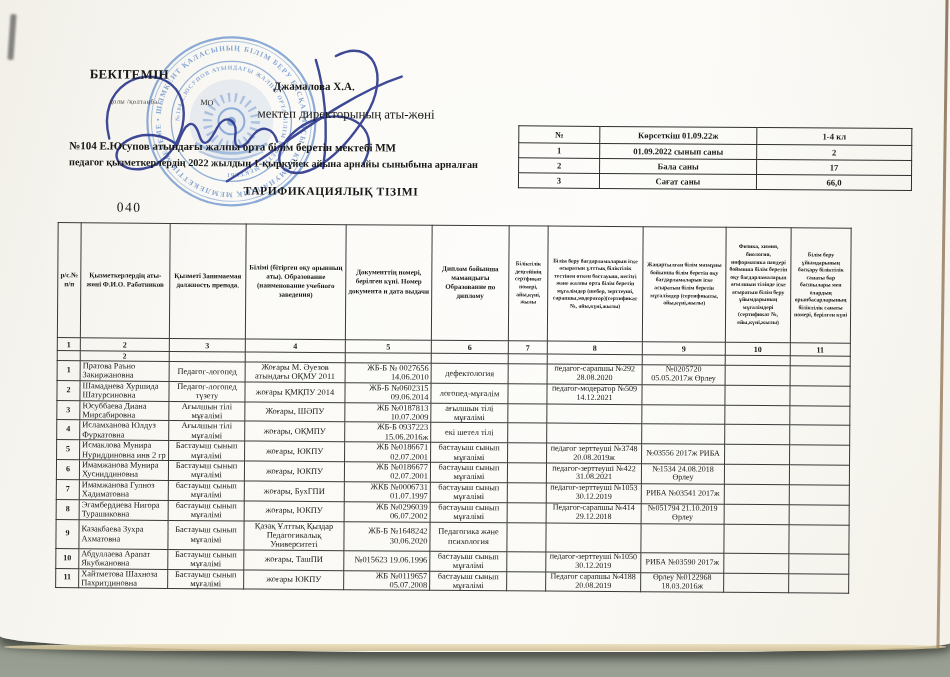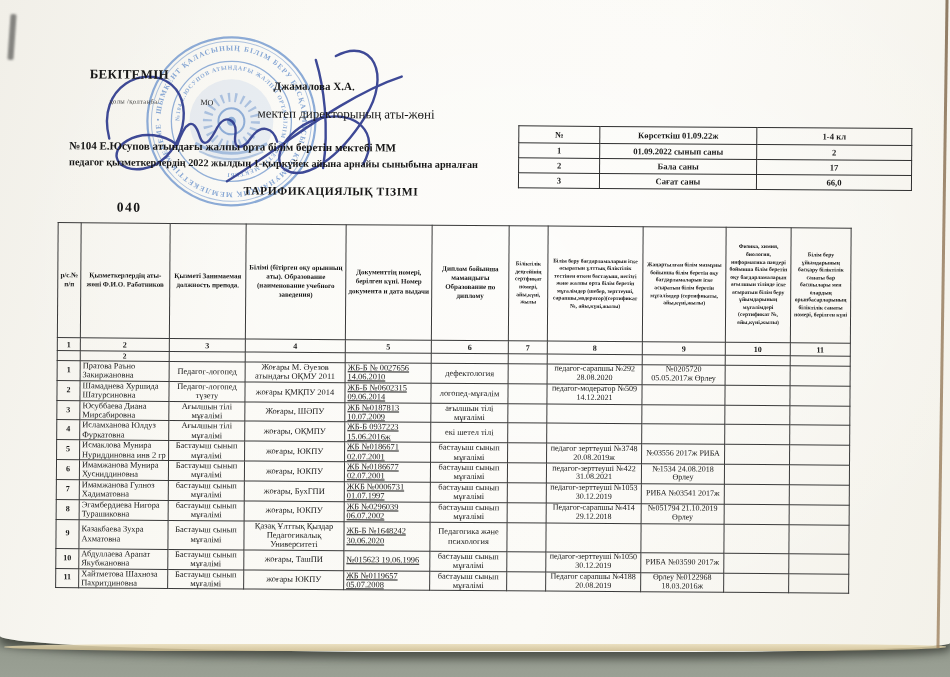--- a/index.html
+++ b/index.html
@@ -44,21 +44,21 @@
   
   .abs{position:absolute;}
   .approve{left:88px;top:66px;font-weight:bold;font-size:13px;letter-spacing:.3px;}
   .sig-caption{left:108px;top:97px;font-size:6.5px;color:#3c3c3c;letter-spacing:.4px;}
   .mo-label{left:199px;top:97px;font-size:8px;color:#222;}
   .director-name{left:272px;top:78px;font-weight:bold;font-size:11px;}
   .director-caption{left:256px;top:104px;font-size:13px;}
   .title-line1{left:68px;top:139px;font-weight:bold;font-size:11px;}
   .title-line2{left:68px;top:156px;font-weight:bold;font-size:10.2px;}
   .title-line3{left:120px;top:183px;width:420px;text-align:center;font-weight:bold;font-size:11.5px;letter-spacing:.6px;}
-  .page-number{left:116px;top:199px;font-weight:bold;font-size:13.5px;letter-spacing:1.5px;}
+  .page-number{left:116px;top:199px;font-weight:normal;font-size:13.5px;letter-spacing:1.5px;}
 
   
   .stamp{left:140px;top:30px;width:180px;height:180px;opacity:.9;}
   .signature{left:78px;top:28px;width:365px;height:172px;}
 
   
   .summary{left:517px;top:122px;border-collapse:collapse;table-layout:fixed;}
   .summary td,.summary th{
     border:1.4px solid #2f2f2f;font-weight:bold;font-size:8.6px;
     text-align:center;vertical-align:middle;padding:1px 2px;
@@ -79,21 +79,21 @@
   .hdr-row th{height:114px;font-size:6.9px;line-height:1.3;}
   .hdr-row th.hw{font-size:5.6px;line-height:1.35;}
   .hdr-row th.hn{font-size:7px;}
   .num-row td{height:12px;font-weight:bold;font-size:8px;text-align:center;padding:0;}
   .sub-row td{height:9px;font-weight:bold;font-size:7.5px;text-align:center;padding:0;}
   .main-table tbody td{font-size:8.4px;line-height:1.12;}
   .main-table tbody td.c1{text-align:center;font-weight:bold;font-size:8px;}
   .main-table tbody td.c2{text-align:left;}
   .main-table tbody td.c3{text-align:center;}
   .main-table tbody td.c4{text-align:center;}
-  .main-table tbody td.c5{text-align:left;text-decoration:underline;}
+  .main-table tbody td.c5{text-align:right;}
   .main-table tbody td.c6{text-align:center;}
   .main-table tbody td.c7{text-align:center;}
   .main-table tbody td.c8{text-align:center;font-size:8px;}
   .main-table tbody td.c9{text-align:center;font-size:8px;}
   .main-table tbody td.c10,.main-table tbody td.c11{text-align:center;}
 </style>
 </head>
 <body>
 
 <div class="scan-strip"></div>

